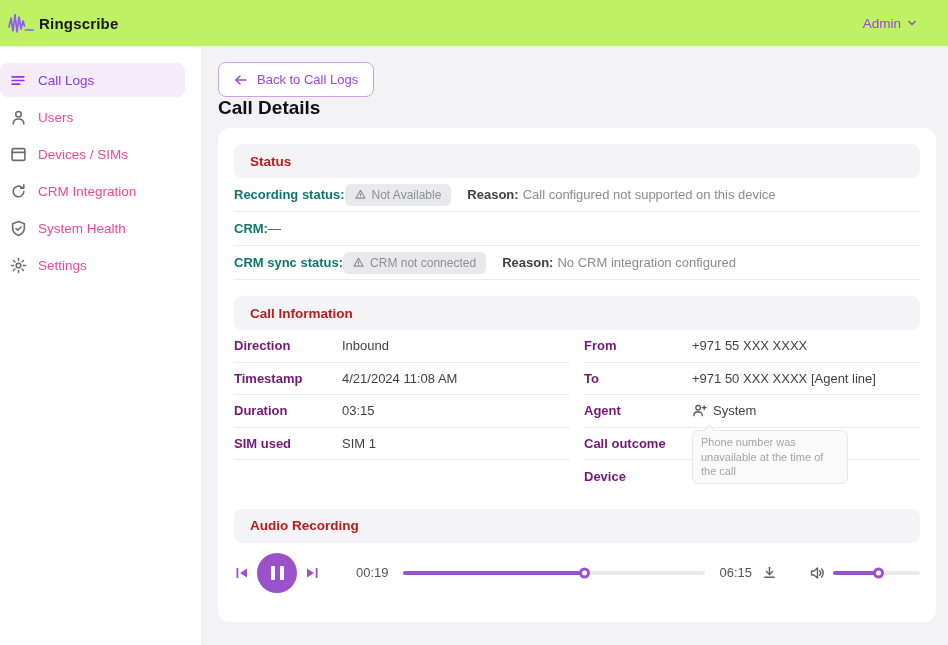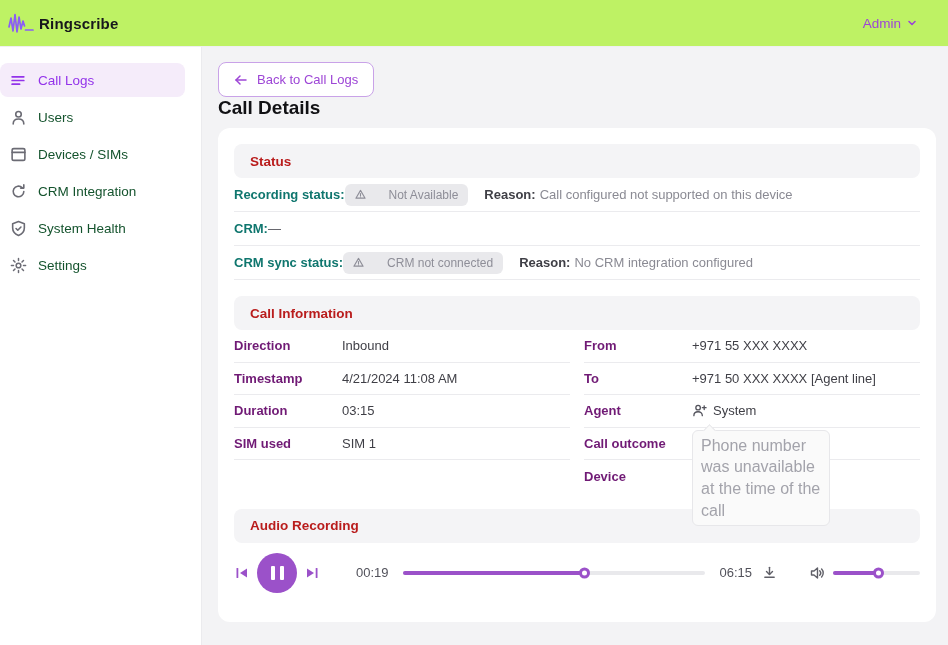--- a/index.html
+++ b/index.html
@@ -18,54 +18,54 @@
 
   
   .top-header{height:47px;display:flex;align-items:center;padding:0 30px 0 8px;background:#bef264;border-bottom:1px solid #efeff1;}
   .brand{display:flex;align-items:center;gap:5px;}
   .brand-name{font-size:15px;font-weight:700;color:#17171c;letter-spacing:.2px;}
   .user-menu{margin-left:auto;display:flex;align-items:center;gap:5px;color:var(--primary-text);font-size:13.5px;cursor:pointer;}
 
   
   .layout{display:flex;height:598px;}
   .sidebar{width:202px;background:#fff;border-right:1px solid var(--border);padding-top:16px;flex-shrink:0;}
-  .nav-item{display:flex;align-items:center;gap:11px;height:34px;padding:0 0 0 10px;margin:0 16px 3px 0;border-radius:8px;font-size:13.5px;color:#14532d;cursor:pointer;}
+  .nav-item{display:flex;align-items:center;gap:11px;height:34px;padding:0 0 0 10px;margin:0 16px 3px 0;border-radius:8px;font-size:13.5px;color:#ec4899;cursor:pointer;}
   .nav-item svg{flex-shrink:0;color:#6b6b74;}
   .nav-item.active{background:var(--active-bg);color:#9333ea;font-weight:400;}
   .nav-item.active svg{color:#9333ea;}
 
   .main{flex:1;background:var(--page-bg);padding:15px 12px 0 16px;}
 
   .back-btn{display:inline-flex;align-items:center;gap:9px;padding:0 15px;height:35px;background:#fff;border:1px solid #c9a2e8;border-radius:8px;color:var(--primary-text);font-size:13px;cursor:pointer;font-family:inherit;}
   .page-title{font-size:19px;font-weight:700;color:#111114;}
 
   .card{margin-top:9px;background:var(--card-bg);border-radius:12px;padding:16px;height:494px;width:718px;}
 
   .section-header{background:#f4f4f6;border-radius:8px;height:34px;display:flex;align-items:center;padding:0 16px;font-size:13.5px;font-weight:700;color:#b91c1c;}
 
   
   .status-row{display:flex;align-items:center;height:34px;border-bottom:1px solid var(--border);font-size:13px;}
   .status-label{font-weight:700;color:#0f766e;}
-  .badge{display:inline-flex;align-items:center;gap:23px;background:var(--badge-bg);color:var(--badge-text);border-radius:6px;padding:5px 10px;font-size:12px;line-height:1;}
+  .badge{display:inline-flex;align-items:center;gap:6px;background:var(--badge-bg);color:var(--badge-text);border-radius:6px;padding:5px 10px;font-size:12px;line-height:1;}
   .reason{margin-left:16px;}
   .reason-label{font-weight:700;color:#3f3f46;}
   .reason-text{color:#8a8a93;margin-left:4px;}
   .dash-value{color:#52525b;}
 
   .section-gap{height:16px;}
 
   
   .info-grid{display:grid;grid-template-columns:1fr 1fr;column-gap:14px;}
   .info-row{display:flex;align-items:center;height:32.6px;border-bottom:1px solid var(--border);font-size:13px;position:relative;}
   .info-row.no-border{border-bottom:none;}
   .info-label{width:108px;flex-shrink:0;font-weight:700;color:#701a75;}
   .info-value{color:#3f3f46;display:flex;align-items:center;gap:6px;}
   .info-value svg{color:#52525b;}
 
-  .tooltip{position:absolute;left:108px;top:2px;width:138px;background:#fafafa;border:1px solid #e7e7ea;border-radius:6px;padding:4px 8px;font-size:16px;line-height:1.35;color:#a3a3ab;z-index:2;}
+  .tooltip{position:absolute;left:108px;top:2px;width:156px;background:#fafafa;border:1px solid #e7e7ea;border-radius:6px;padding:4px 8px;font-size:11px;line-height:1.35;color:#a3a3ab;z-index:2;}
   .tooltip::before{content:"";position:absolute;top:-4.5px;left:12px;width:8px;height:8px;background:#fafafa;border-left:1px solid #e7e7ea;border-top:1px solid #e7e7ea;transform:rotate(45deg);}
 
   
   .player{display:flex;align-items:center;height:52px;margin-top:4px;}
   .icon-btn{background:none;border:none;cursor:pointer;display:flex;align-items:center;justify-content:center;padding:0;color:var(--primary);font-family:inherit;}
   .pause-btn{width:40px;height:40px;border-radius:50%;background:var(--primary);margin:0 7px;display:flex;align-items:center;justify-content:center;gap:5px;border:none;cursor:pointer;}
   .pause-bar{width:4px;height:14px;background:#fff;border-radius:1px;}
   .time{font-size:13px;color:#52525b;flex-shrink:0;}
   .time-elapsed{margin-left:36px;}
   .track{height:4px;background:#e9e9ec;border-radius:2px;position:relative;}

